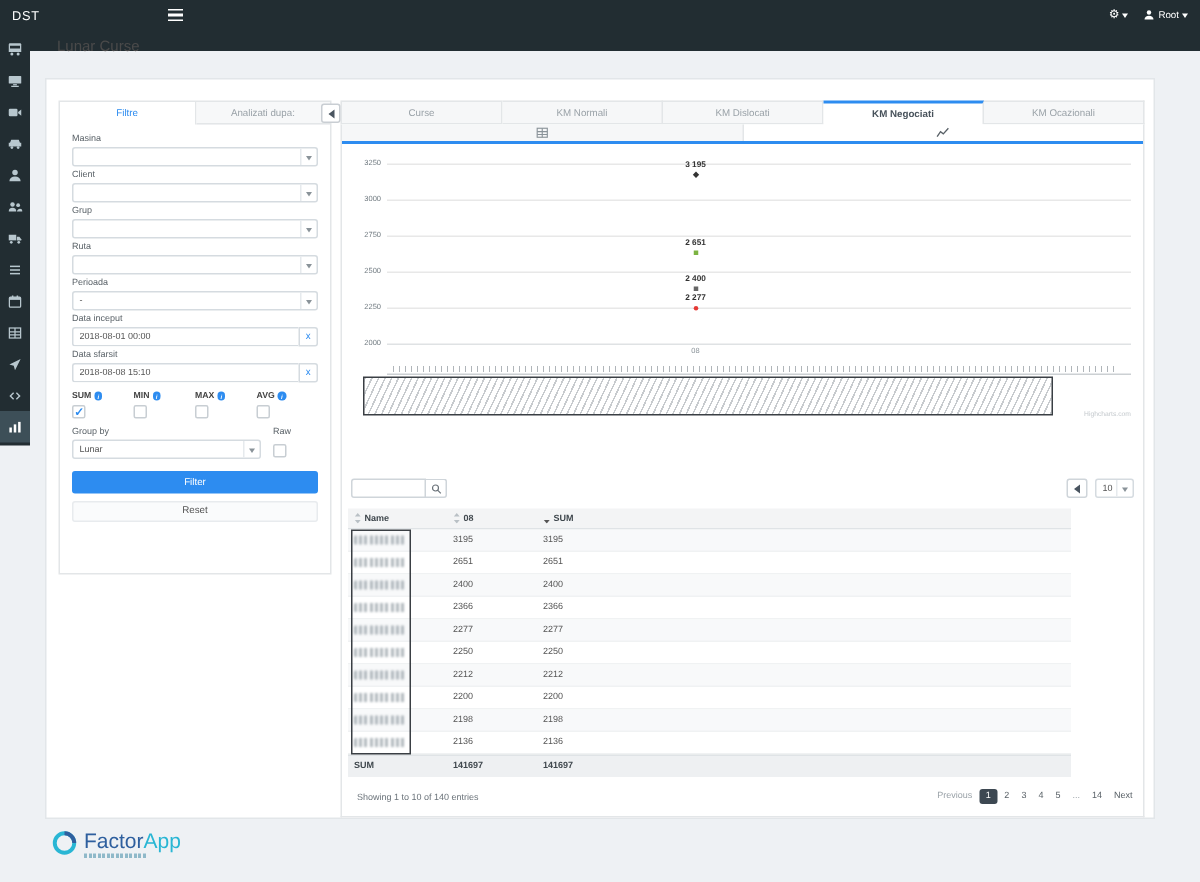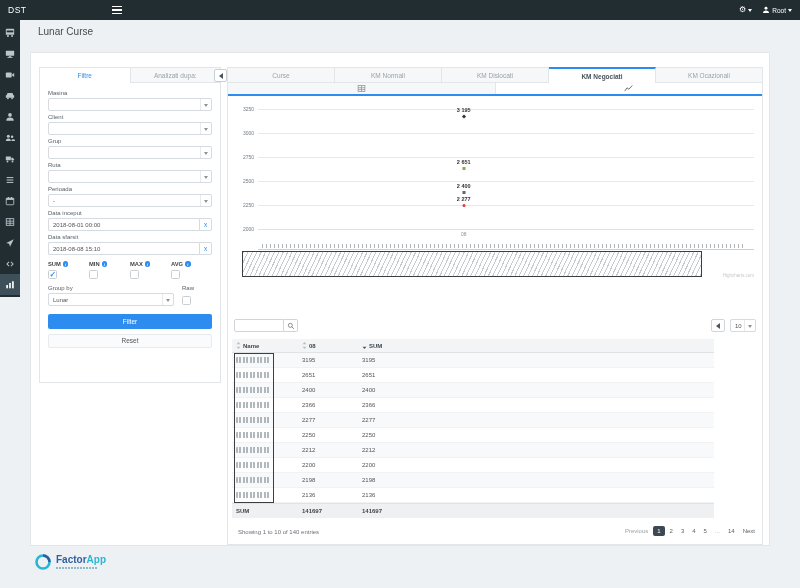--- a/index.html
+++ b/index.html
@@ -1,21 +1,21 @@
 <!DOCTYPE html>
 <html><head>
 <meta charset="utf-8">
 <style>
   * { box-sizing: border-box; margin: 0; padding: 0; }
   html,body { width: 800px; height: 588px; }
   body { font-family: "Liberation Sans", sans-serif; }
   .app { position: relative; width: 800px; height: 588px; background: #eef1f4; overflow: hidden; }
 
   
-  .navbar { position: absolute; left:0; top:0; width:800px; height:20px; background:#222d32; }
+  .navbar { position: absolute; left:0; top:0; width:800px; height:34px; background:#222d32; }
   .brand { position:absolute; left:8px; top:5px; font-size:8.5px; color:#fff; letter-spacing:.5px; }
   .hamburger { position:absolute; left:112px; top:5px; width:12px; height:10px; display:flex; flex-direction:column; justify-content:space-between; padding:1px 0; cursor:pointer; }
   .hamburger i { display:block; width:10px; height:1.3px; background:#fff; }
   .nav-right { position:absolute; right:8px; top:0; height:20px; display:flex; align-items:center; gap:10px; color:#fff; font-size:6.5px; }
   .nav-item { display:flex; align-items:center; gap:2px; cursor:pointer; }
   .gear-glyph { font-size:8px; line-height:1; }
   .caret { width:0; height:0; border-left:2.5px solid transparent; border-right:2.5px solid transparent; border-top:3px solid #fff; display:inline-block; }
 
   
   .sidebar { position:absolute; left:0; top:20px; width:20px; background:#222d32; padding:2px 0; }
@@ -113,21 +113,21 @@
 
   .info-text { position:absolute; left:10px; top:446px; font-size:6px; color:#6b737a; }
   .pagination { position:absolute; right:4px; top:443px; display:flex; align-items:center; gap:2px; font-size:6px; color:#5a6268; }
   .page-item { padding:2px 3px; cursor:pointer; }
   .page-item.active { background:#3d4852; color:#fff; border-radius:2px; padding:2px 4px; }
   .page-item.muted { color:#9aa2a8; }
 
   
   .footer-logo { position:absolute; left:34px; top:553px; display:flex; align-items:center; gap:4px; cursor:pointer; }
   .logo-text-wrap { display:flex; flex-direction:column; }
-  .logo-text { font-size:10px; font-weight:bold; line-height:1; }
+  .logo-text { font-size:14px; font-weight:normal; line-height:1; }
   .lt-blue { color:#2e5f9e; } .lt-teal { color:#29b6d4; }
   .tagline-bar { margin-top:2px; width:42px; height:2.5px;
     background:repeating-linear-gradient(90deg,#8fb9c9 0 2px, transparent 2px 3px); filter:blur(.4px); }
 </style>
 </head>
 <body>
 
 <div class="app">
 
   <div class="navbar">

